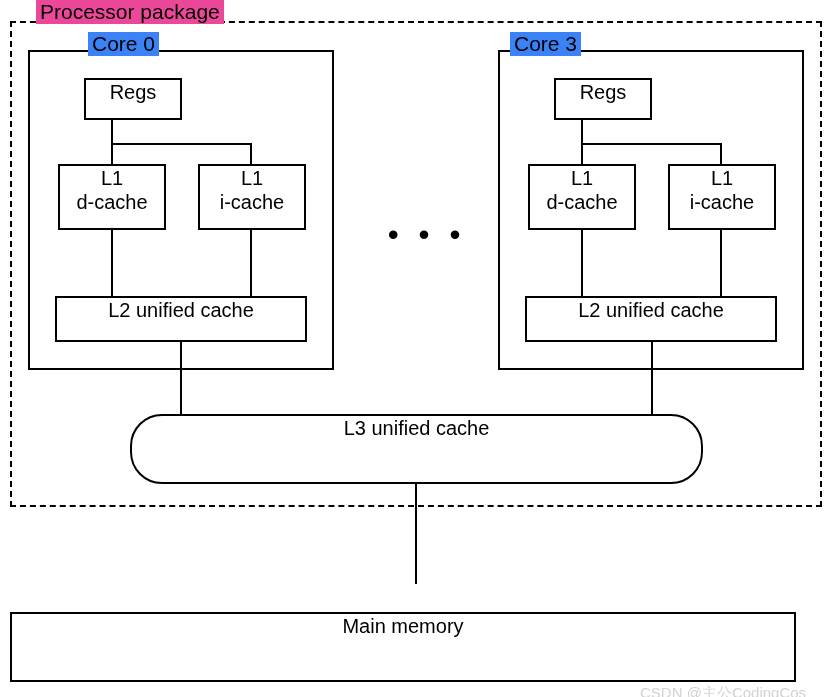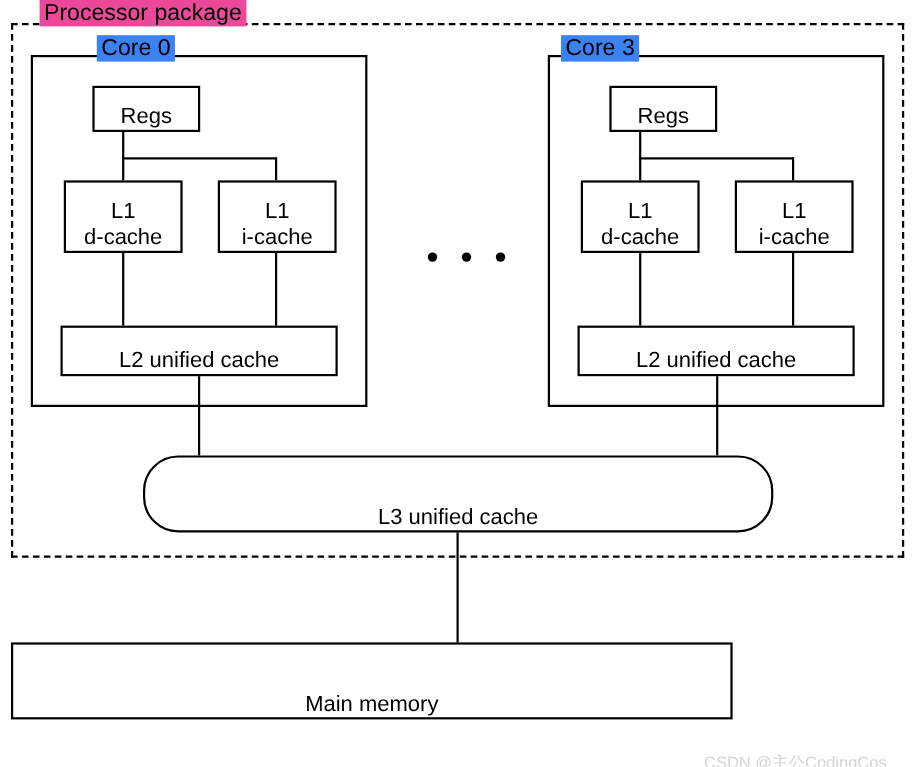--- a/index.html
+++ b/index.html
@@ -1,18 +1,18 @@
 <!DOCTYPE html>
 <html><head>
   <meta charset="utf-8">
   <style>
     * { box-sizing: border-box; margin: 0; padding: 0; }
     body { font-family: Arial, Helvetica, sans-serif; font-size: 20px; background: #fff; }
     .canvas { position: relative; width: 836px; height: 697px; }
-    .box { position: absolute; border: 2px solid #000; text-align: center; background: #fff; display: flex; align-items: center; justify-content: flex-end; flex-direction: column; line-height: 1.2; }
+    .box { position: absolute; border: 2px solid #000; text-align: center; background: #fff; display: flex; align-items: center; justify-content: flex-start; flex-direction: column; line-height: 1.2; }
     .label { position: absolute; font-size: 21px; }
     .dashed { border-style: dashed; }
     .line { position: absolute; background: #000; }
     .hline { height: 2px; }
     .vline { width: 2px; }
     .dots { position: absolute; font-size: 30px; font-weight: bold; letter-spacing: 6px; }
     .watermark { position: absolute; color: rgba(180,180,180,0.6); font-size: 15px; }
   </style>
 </head>
 <body>
@@ -63,21 +63,21 @@
   <div class="box" style="left:525px; top:296px; width:252px; height:46px;">
     <span>L2 unified cache</span>
   </div>
 
   <div class="dots" style="left:388px; top:218px;">• • •</div>
 
   <div class="box" style="left:130px; top:414px; width:573px; height:70px;border-radius:32px;">
     <span>L3 unified cache</span>
   </div>
 
-  <div class="box" style="left:10px; top:584px; width:656px; height:70px;">
+  <div class="box" style="left:10px; top:612px; width:786px; height:70px;">
     <span>Main memory</span>
   </div>
 
   <div class="line vline" style="left:111px; top:120px; height:44px;"></div>
   <div class="line hline" style="left:111px; top:143px; width:140px;"></div>
   <div class="line vline" style="left:250px; top:143px; height:21px;"></div>
   <div class="line vline" style="left:111px; top:230px; height:66px;"></div>
   <div class="line vline" style="left:250px; top:230px; height:66px;"></div>
   <div class="line vline" style="left:180px; top:342px; height:72px;"></div>
 

